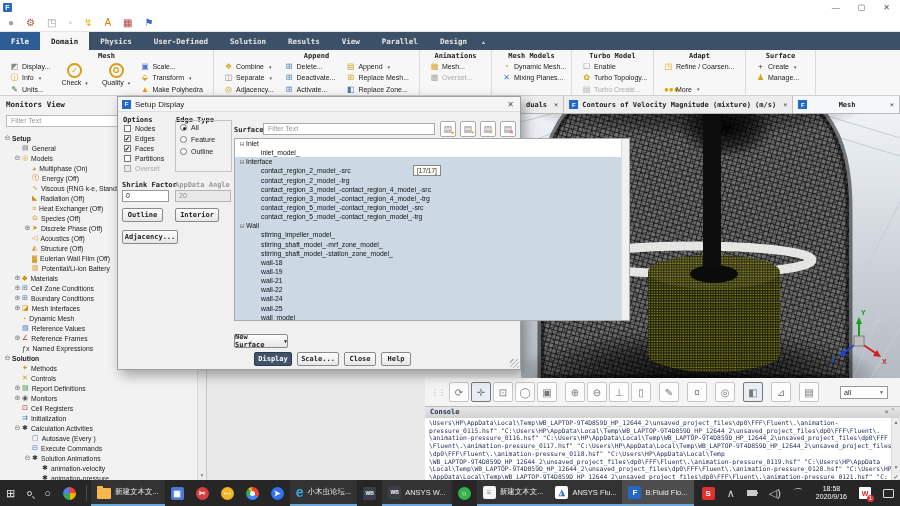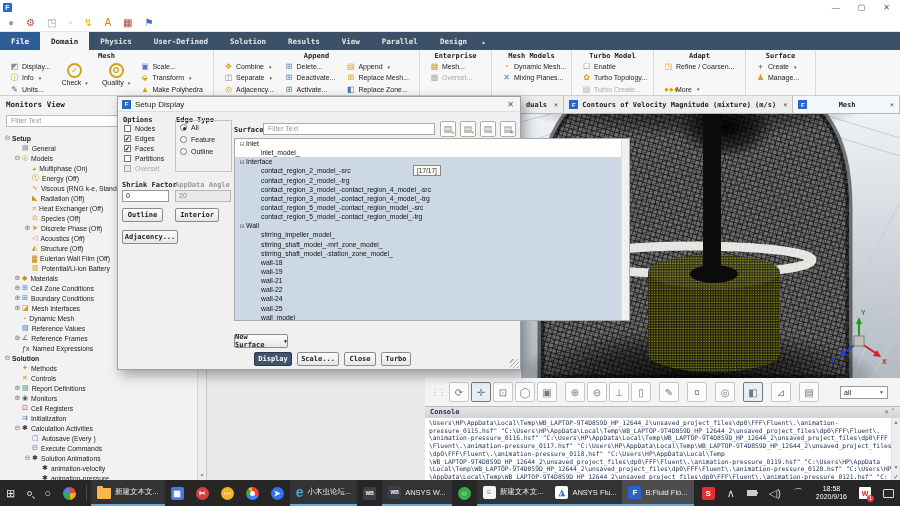--- a/index.html
+++ b/index.html
@@ -246,21 +246,21 @@
             <span>Replace Mesh...</span>
           </div>
           <div class="ritem">
             <span class="ic" style="color: rgb(74, 122, 181);">◧</span>
             <span>Replace Zone...</span>
           </div>
         </div>
       </div>
     </div>
     <div class="rgroup" style="width: 72px;">
-      <div class="glabel">Enterprise</div>
+      <div class="glabel">Animations</div>
       <div class="gbody">
         <div class="gcol">
           <div class="ritem">
             <span class="ic" style="color: rgb(212, 160, 23);">▦</span>
             <span>Mesh...</span>
           </div>
           <div class="ritem dis">
             <span class="ic" style="color: rgb(153, 153, 153);">▩</span>
             <span>Overset...</span>
           </div>
@@ -773,21 +773,21 @@
       </div>
     </div>
   <div id="tooltip">[17/17]</div>
   <div class="dbtn" style="left:116px;top:237px;width:54px;height:14px">
       <span>New Surface</span>
       <span style="font-size:5px;margin-left:3px">▼</span>
     </div>
   <div class="dbtn primary" style="left:136px;top:255px;width:38px;height:14px">Display</div>
   <div class="dbtn" style="left:179px;top:255px;width:42px;height:14px">Scale...</div>
   <div class="dbtn" style="left:226px;top:255px;width:32px;height:14px">Close</div>
-  <div class="dbtn" style="left:263px;top:255px;width:30px;height:14px">Turbo</div>
+  <div class="dbtn" style="left:263px;top:255px;width:30px;height:14px">Help</div>
   <div id="grip"></div>
 </div>
 
 <div id="taskbar">
     <div class="titem">
       <span class="tglyph" style="color: rgb(232, 232, 232);">⊞</span>
     </div>
     <div class="titem">
       <span class="mag" style="border-color: rgb(221, 221, 221);"></span>
     </div>

